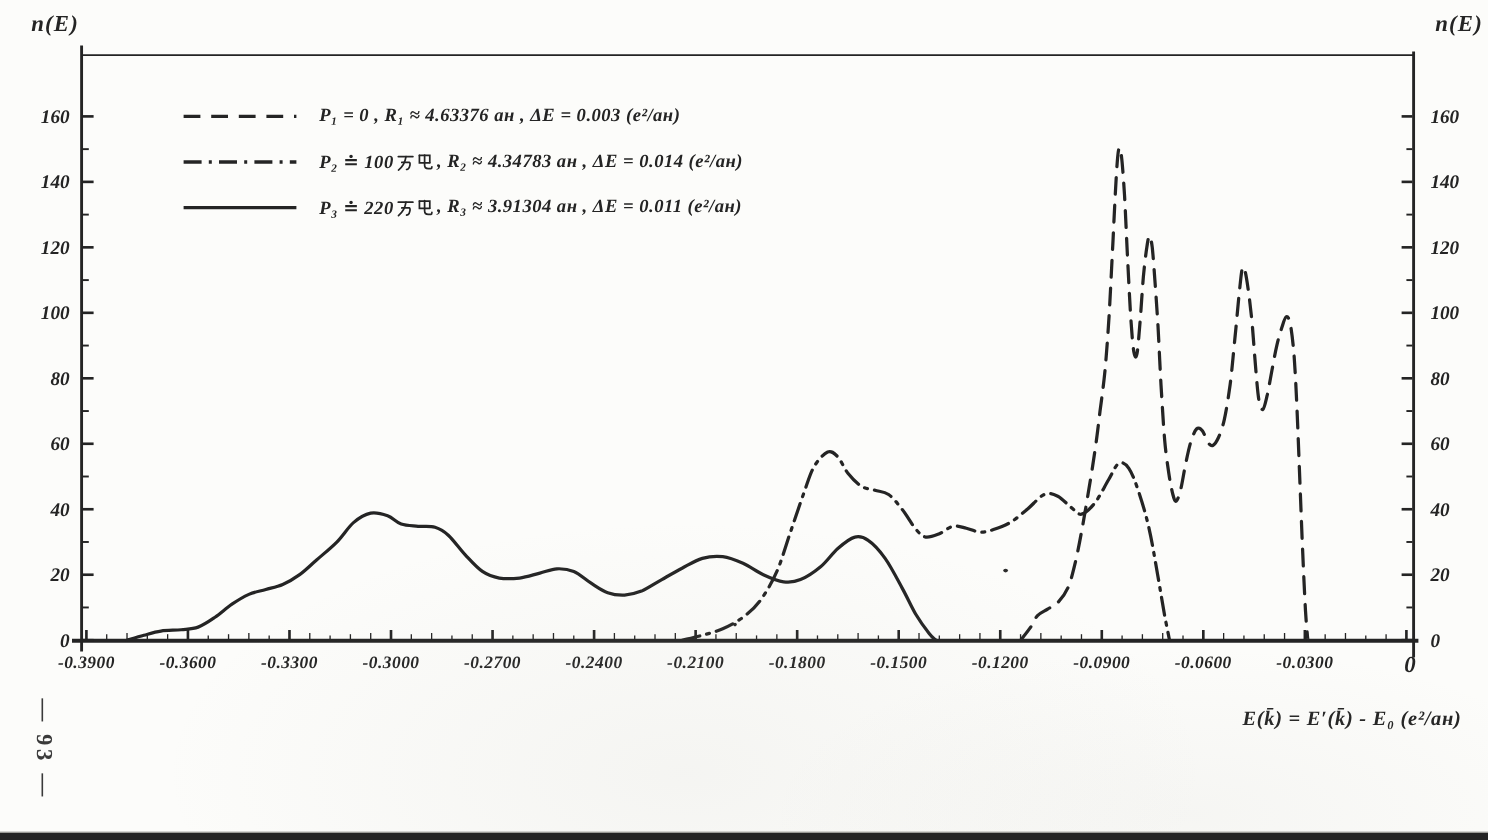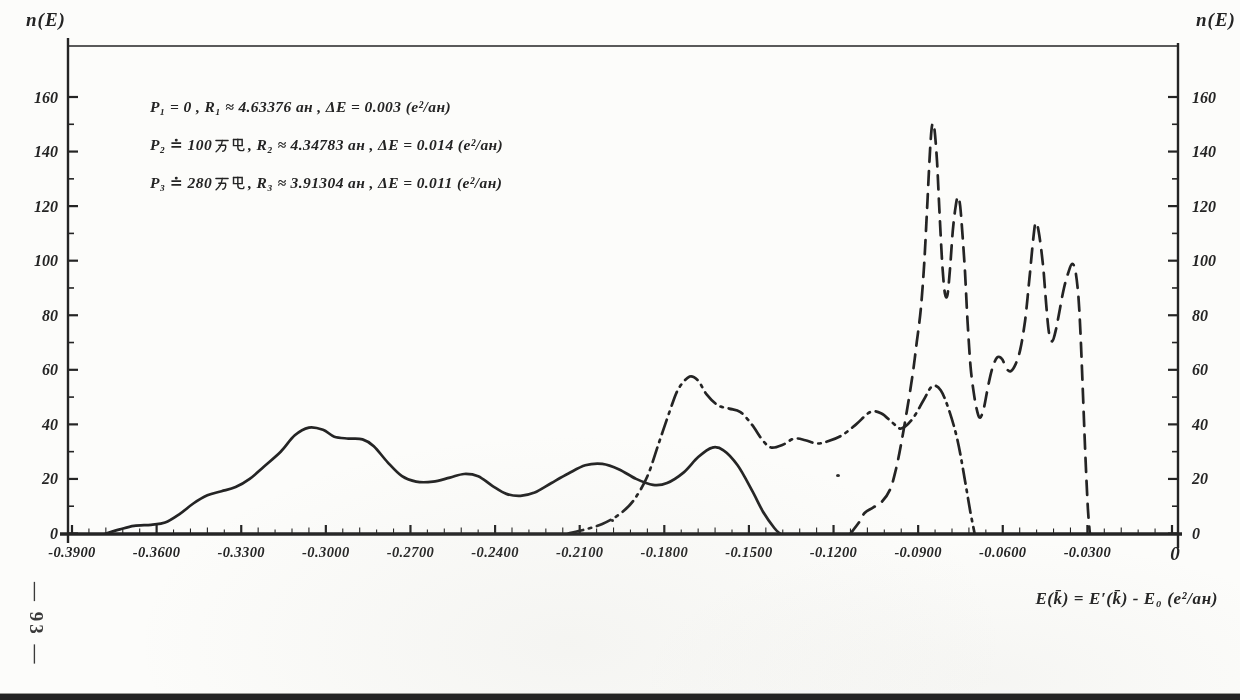--- a/index.html
+++ b/index.html
@@ -9,21 +9,21 @@
      background:radial-gradient(620px 300px at 46% 92%, rgba(180,180,170,.10), transparent 70%),
                 radial-gradient(500px 200px at 80% 97%, rgba(170,170,160,.08), transparent 70%);
      pointer-events:none;}
   svg text{fill:#242424;}
   .axis-name{font:italic 700 19px "Liberation Serif","DejaVu Serif",serif;letter-spacing:1px;}
   .tick-num{font:italic 700 16px "Liberation Serif","DejaVu Serif",serif;}
   .xtick-num{font:italic 700 14.5px "Liberation Serif","DejaVu Serif",serif;letter-spacing:.4px;}
   .zero-num{font:italic 700 19px "Liberation Serif","DejaVu Serif",serif;}
   .xtitle{font:italic 700 17px "Liberation Serif","DejaVu Serif",serif;letter-spacing:.6px;}
   .legend{position:absolute;left:150px;top:78px;z-index:3;}
-  .lrow{display:flex;height:38px;gap:16px;flex-direction:column;}
+  .lrow{display:flex;align-items:center;height:38px;gap:16px;}
   .ltext{font:italic 600 15.5px "Liberation Serif","DejaVu Serif",serif;color:#242424;
          letter-spacing:.4px;white-space:nowrap;display:flex;align-items:center;}
   .cjk{display:inline-flex;align-items:center;margin:0 2px;}
   .cjk svg{display:block;}
   .side-note{position:absolute;left:47px;top:582px;transform-origin:0 0;transform:rotate(90deg);
              font:600 19px "Liberation Serif","DejaVu Serif",serif;color:#3a3a3a;letter-spacing:3px;
              white-space:nowrap;}
   .bottom-bar{position:absolute;left:0;right:0;bottom:0;height:7px;
               background:linear-gradient(#9a9a96 0 1.5px,#242424 1.5px 100%);}
   .speck{position:absolute;border-radius:50%;background:#2c2c2c;}
@@ -220,21 +220,21 @@
           </svg>
         </span>
         <span> ,  R₂ ≈ 4.34783 aн ,  ΔE = 0.014 (e²/aн)</span>
       </span>
     </div>
     <div class="lrow">
       <svg width="100" height="14">
         <line class="legend-sample-line" x1="3" y1="7" x2="97" y2="7" stroke="#242424" stroke-width="2.8"></line>
       </svg>
       <span class="ltext">
-        <span>P₃ ≐ 280</span>
+        <span>P₃ ≐ 220</span>
         <span class="cjk" title="万巴">
           <svg width="16" height="16" viewBox="0 0 100 100">
             <g fill="none" stroke="#242424" stroke-width="9" stroke-linecap="round">
               <path d="M12,22 L88,22"></path>
                 <path d="M52,22 C48,50 30,78 13,92"></path>
               <path d="M30,52 L70,52 C75,52 75,78 62,87 L55,89"></path>
             </g>
           </svg>
           <svg width="16" height="16" viewBox="0 0 100 100">
             <g fill="none" stroke="#242424" stroke-width="9" stroke-linecap="round">

